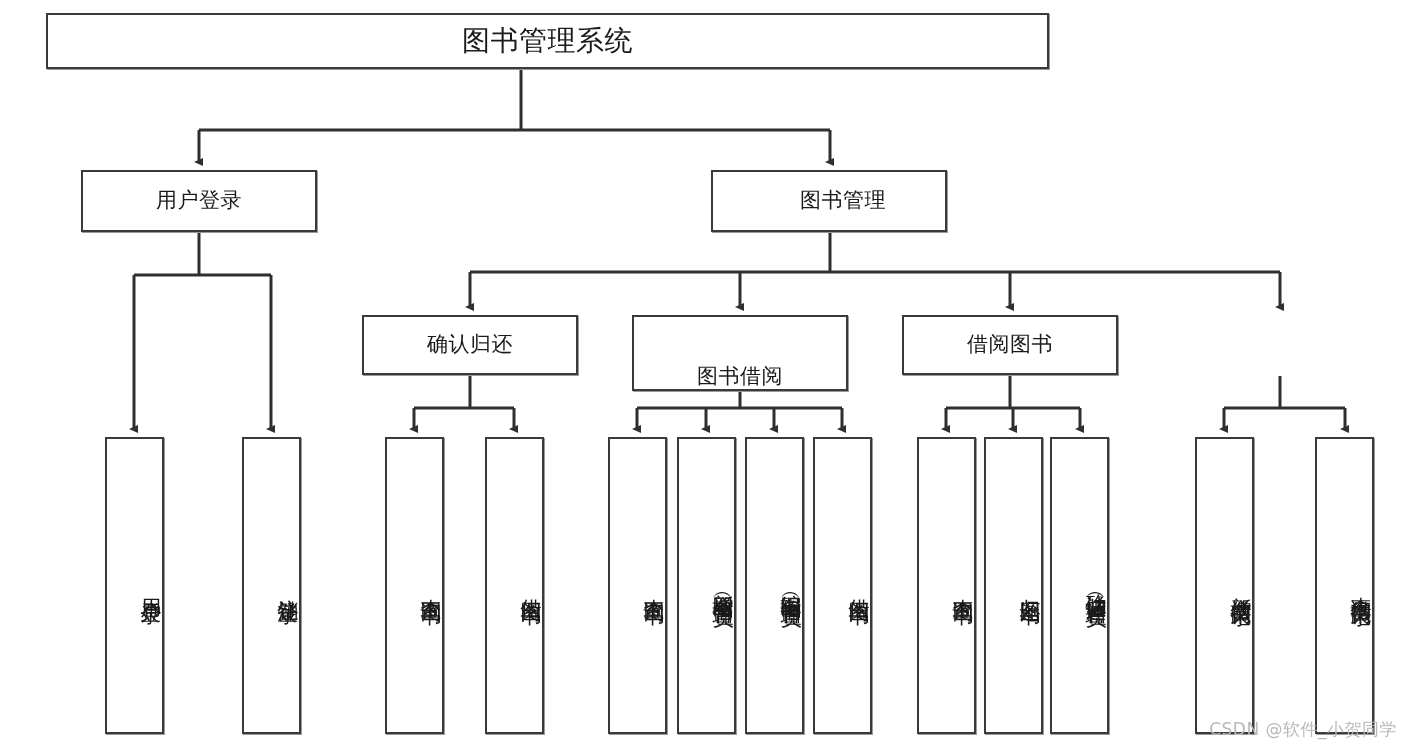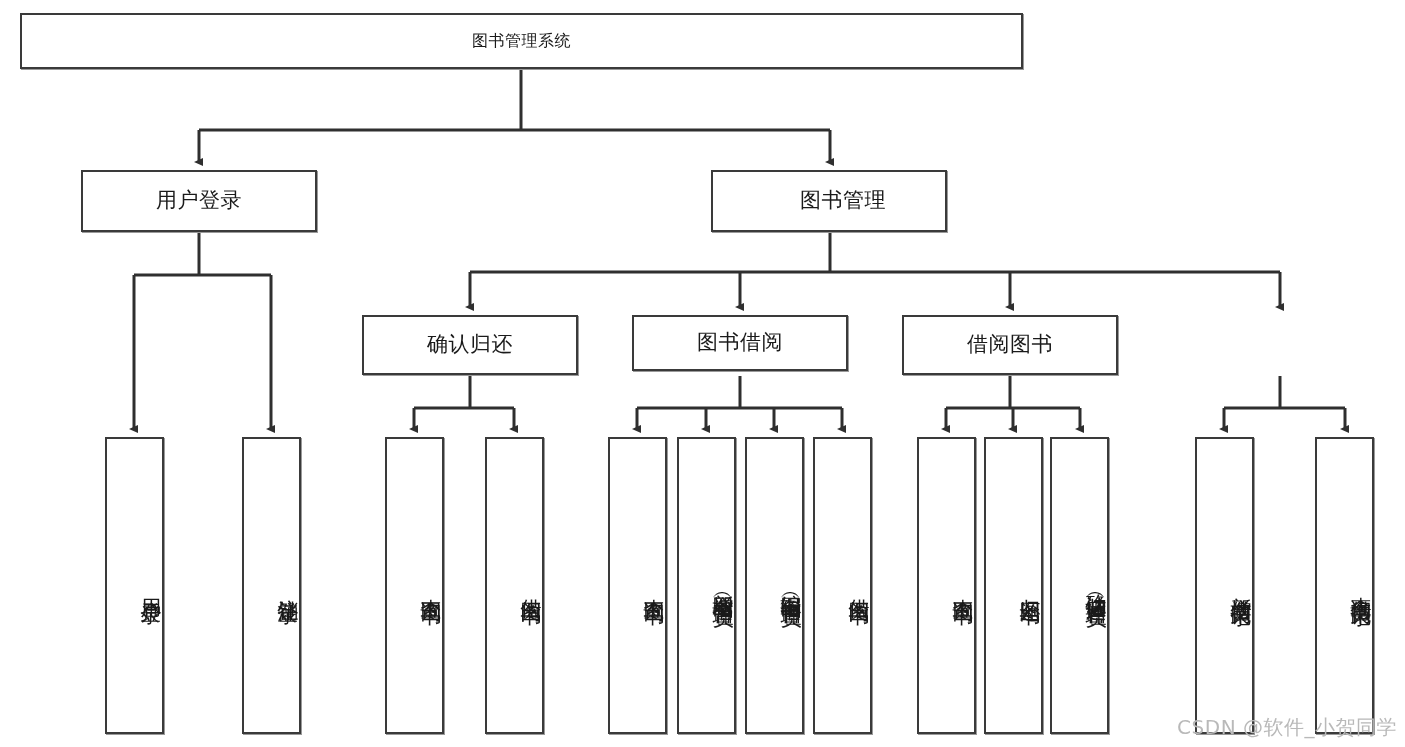--- a/index.html
+++ b/index.html
@@ -37,21 +37,22 @@
     justify-content: center;
     color: #1a1a1a;
     line-height: 1.12;
     text-align: center;
   }
   .node.horizontal {
     font-size: 21px;
     letter-spacing: 0.5px;
   }
   .node.root {
-    font-size: 16px;
+    font-size: 28px;
+    margin-left: 26px;
   }
   .node.vertical {
     writing-mode: vertical-rl;
     text-orientation: upright;
     font-size: 21px;
     letter-spacing: 2px;
     padding: 10px 0;
     align-items: flex-start;
     justify-content: center;
   }
@@ -59,21 +60,21 @@
     display: block;
     white-space: pre-line;
   }
   .node.vertical .label {
     white-space: nowrap;
   }
   #watermark {
     position: absolute;
     right: 8px;
     bottom: 6px;
-    font-size: 20px;
+    font-size: 17px;
     color: #b9b9b9;
     letter-spacing: 0.5px;
     user-select: none;
     white-space: nowrap;
   }
 </style>
 </head>
 <body>
 
 <div id="diagram-root">
@@ -141,21 +142,21 @@
   </div>
 
   <div class="node horizontal" style="left:711px; top:170px; width:236px; height:62px;padding-left:28px;">
     <span class="label">图书管理</span>
   </div>
 
   <div class="node horizontal" style="left:362px; top:315px; width:216px; height:60px;">
     <span class="label">确认归还</span>
   </div>
 
-  <div class="node horizontal" style="left:632px; top:315px; width:216px; height:56px;">
+  <div class="node horizontal" style="left:632px; top:315px; width:216px; height:76px;align-items:flex-end;">
     <span class="label">图书借阅</span>
   </div>
 
   <div class="node horizontal" style="left:902px; top:315px; width:216px; height:60px;">
     <span class="label">借阅图书</span>
   </div>
 
 
   <div class="node vertical" style="left:105px; top:437px; width:59px; height:297px;">
     <span class="label">用户登录</span>

